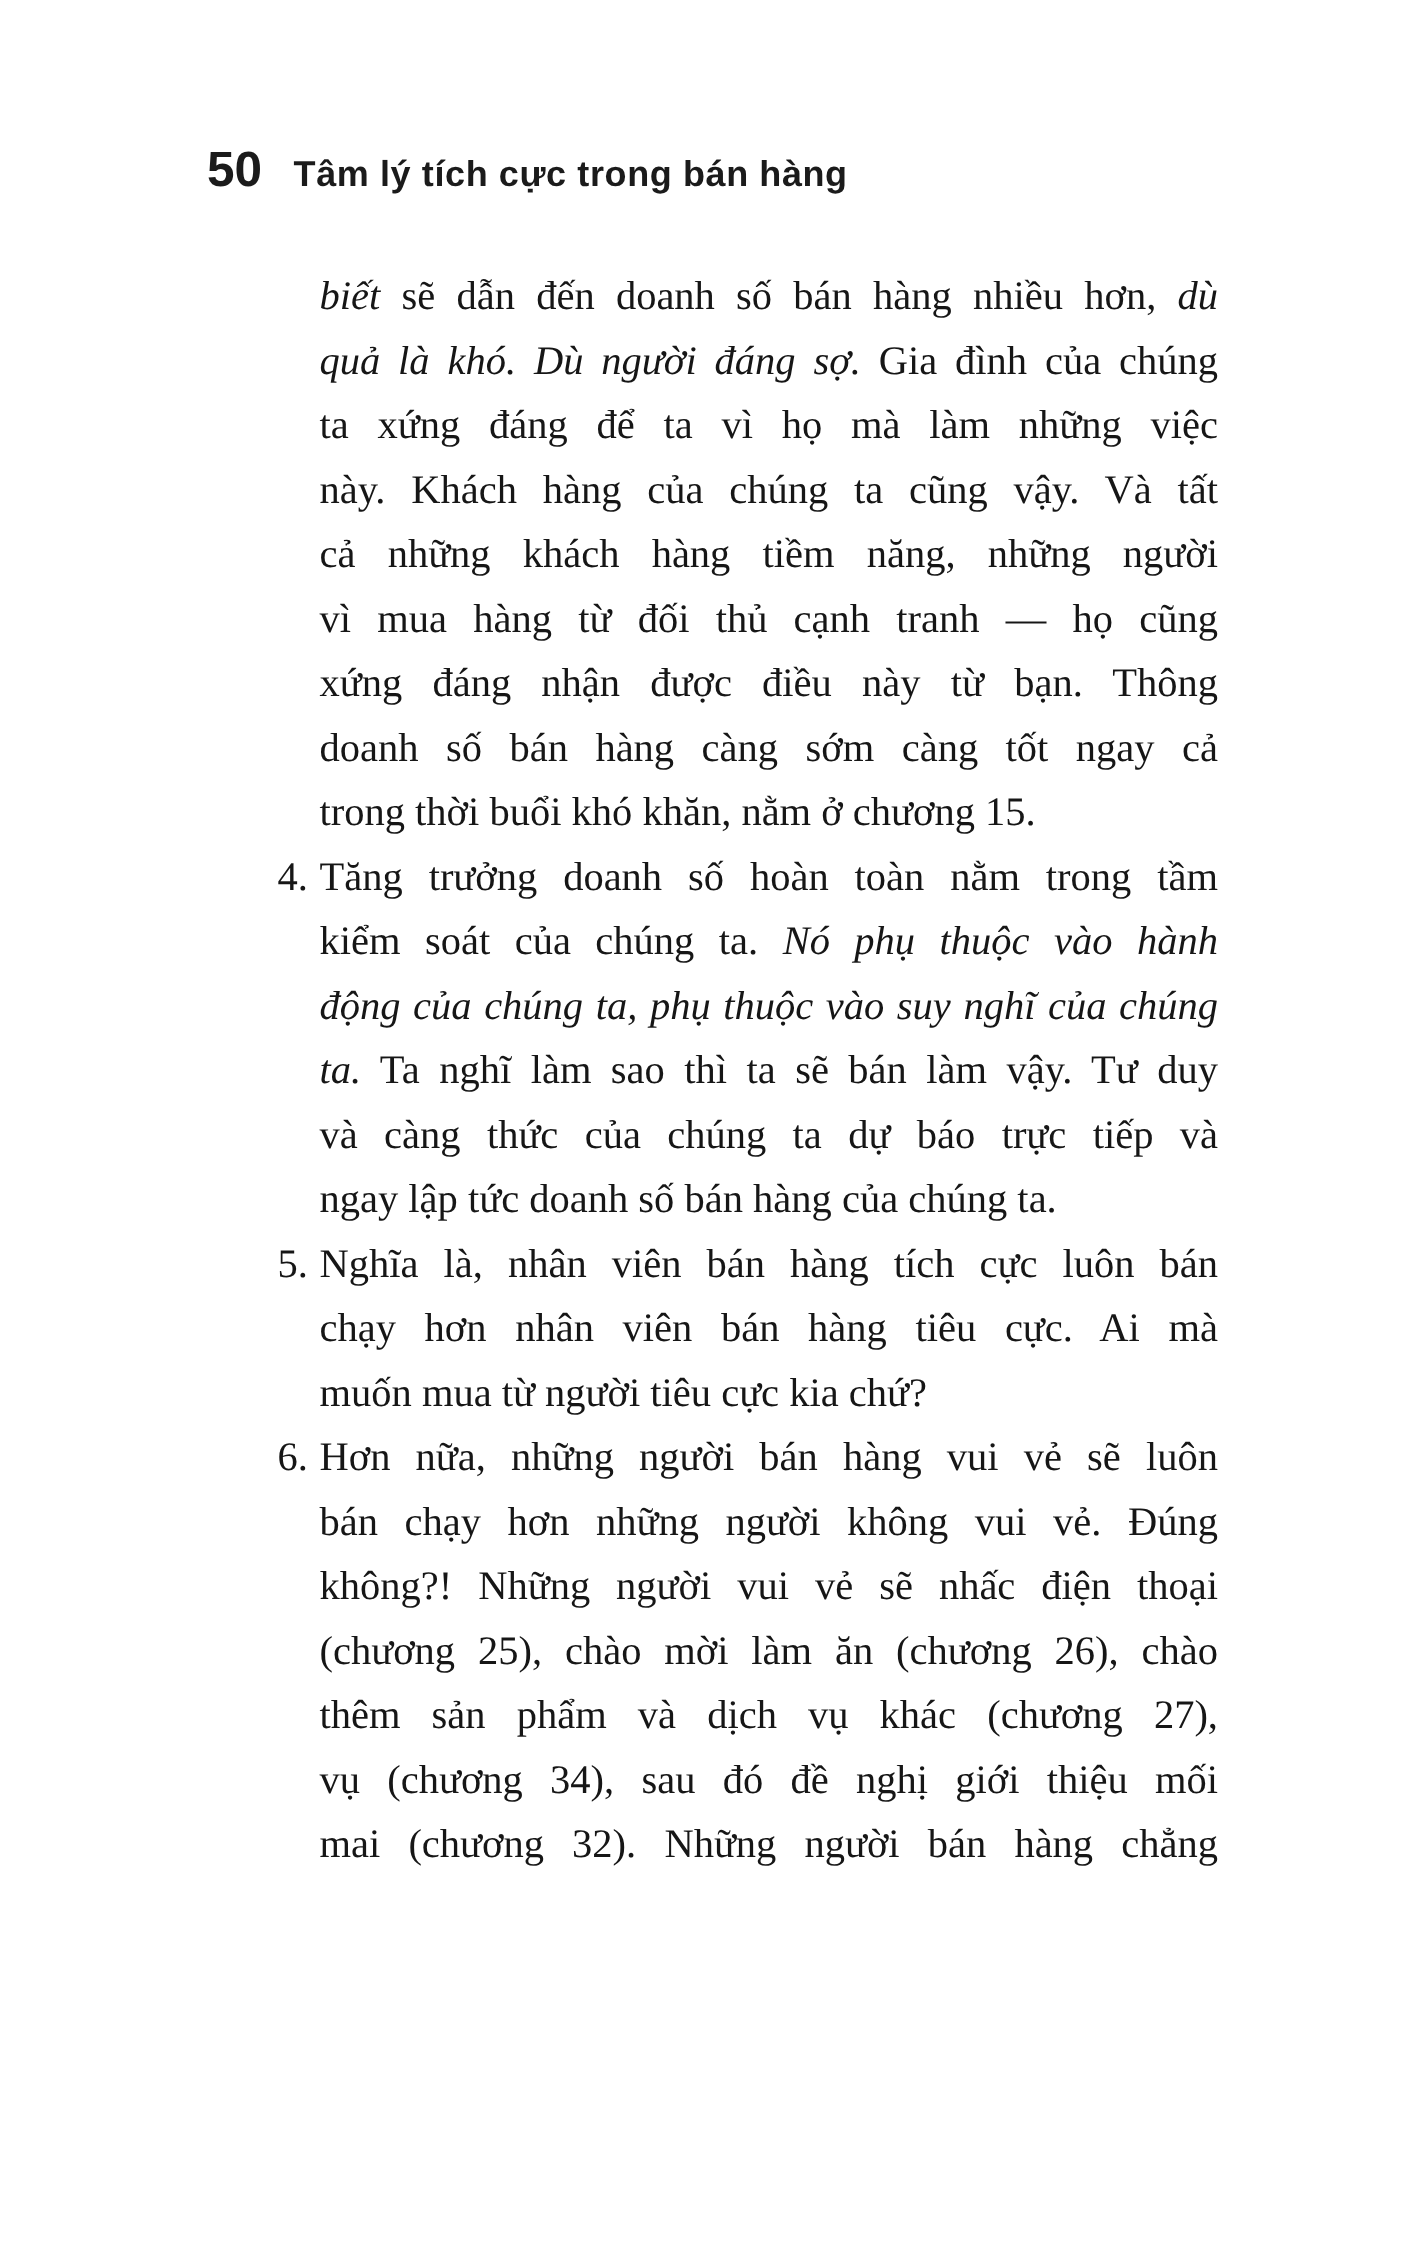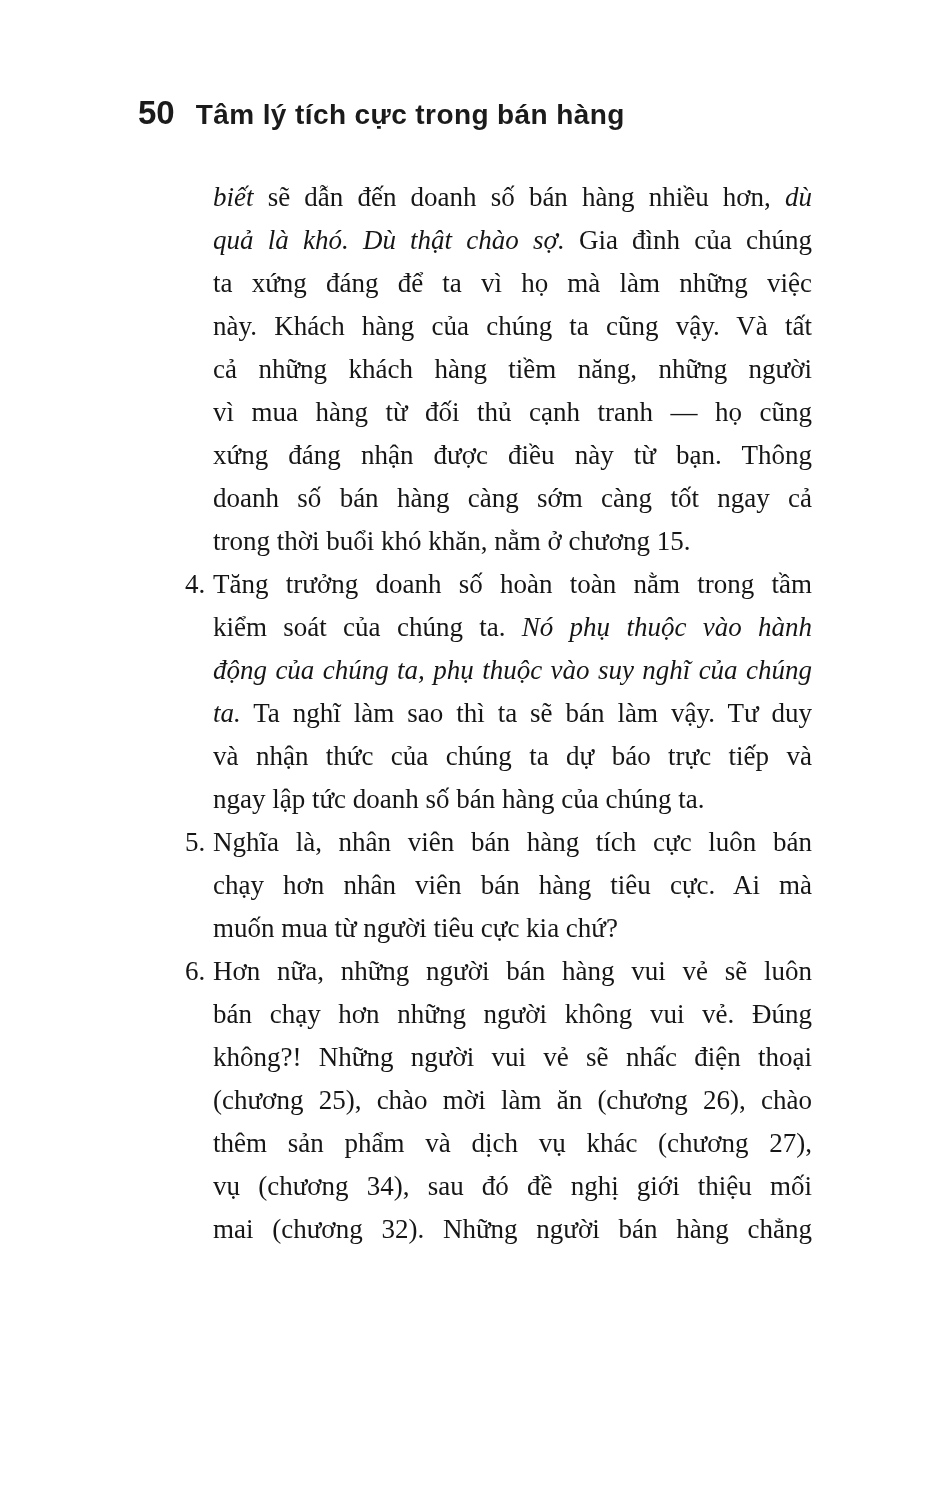--- a/index.html
+++ b/index.html
@@ -15,21 +15,21 @@
     position: absolute;
     top: 96px; left: 138px;
     display: flex;
     align-items: baseline;
     gap: 21px;
     font-family: "Liberation Sans", sans-serif;
     font-weight: bold;
     color: #1b1b1b;
   }
   .page-num  { font-size: 33px; line-height: 1; }
-  .running-title { font-size: 28px; line-height: 1; letter-spacing: 0.4px; }
+  .running-title { font-size: 24px; line-height: 1; letter-spacing: 0.4px; }
 
   .body-lines {
     position: absolute;
     top: 176px; left: 185px;
     width: 627px;
   }
   .line {
     display: flex;
     font-size: 27px;
     line-height: 43px;
@@ -48,33 +48,33 @@
 </head>
 <body>
 
 <div class="header">
   <span class="page-num">50</span>
   <span class="running-title">Tâm lý tích cực trong bán hàng</span>
 </div>
 
 <div class="body-lines">
     <div class="line"><span class="marker"></span><div class="ltext"><i>biết</i><span> sẽ dẫn đến doanh số bán hàng nhiều hơn, </span><i>dù</i></div></div>
-    <div class="line"><span class="marker"></span><div class="ltext"><i>quả là khó. Dù thật chào sợ.</i><span> Gia đình của chúng</span></div></div>
+    <div class="line"><span class="marker"></span><div class="ltext"><i>quả là khó. Dù người đáng sợ.</i><span> Gia đình của chúng</span></div></div>
     <div class="line"><span class="marker"></span><div class="ltext"><span>ta xứng đáng để ta vì họ mà làm những việc</span></div></div>
     <div class="line"><span class="marker"></span><div class="ltext"><span>này. Khách hàng của chúng ta cũng vậy. Và tất</span></div></div>
     <div class="line"><span class="marker"></span><div class="ltext"><span>cả những khách hàng tiềm năng, những người</span></div></div>
     <div class="line"><span class="marker"></span><div class="ltext"><span>vì mua hàng từ đối thủ cạnh tranh — họ cũng</span></div></div>
     <div class="line"><span class="marker"></span><div class="ltext"><span>xứng đáng nhận được điều này từ bạn. Thông</span></div></div>
     <div class="line"><span class="marker"></span><div class="ltext"><span>doanh số bán hàng càng sớm càng tốt ngay cả</span></div></div>
     <div class="line"><span class="marker"></span><div class="ltext last"><span>trong thời buổi khó khăn, nằm ở chương 15.</span></div></div>
     <div class="line"><span class="marker">4.</span><div class="ltext"><span>Tăng trưởng doanh số hoàn toàn nằm trong tầm</span></div></div>
     <div class="line"><span class="marker"></span><div class="ltext"><span>kiểm soát của chúng ta. </span><i>Nó phụ thuộc vào hành</i></div></div>
     <div class="line"><span class="marker"></span><div class="ltext"><i>động của chúng ta, phụ thuộc vào suy nghĩ của chúng</i></div></div>
     <div class="line"><span class="marker"></span><div class="ltext"><i>ta.</i><span> Ta nghĩ làm sao thì ta sẽ bán làm vậy. Tư duy</span></div></div>
-    <div class="line"><span class="marker"></span><div class="ltext"><span>và nhận thức của chúng ta dự báo trực tiếp và</span></div></div>
+    <div class="line"><span class="marker"></span><div class="ltext"><span>và càng thức của chúng ta dự báo trực tiếp và</span></div></div>
     <div class="line"><span class="marker"></span><div class="ltext last"><span>ngay lập tức doanh số bán hàng của chúng ta.</span></div></div>
     <div class="line"><span class="marker">5.</span><div class="ltext"><span>Nghĩa là, nhân viên bán hàng tích cực luôn bán</span></div></div>
     <div class="line"><span class="marker"></span><div class="ltext"><span>chạy hơn nhân viên bán hàng tiêu cực. Ai mà</span></div></div>
     <div class="line"><span class="marker"></span><div class="ltext last"><span>muốn mua từ người tiêu cực kia chứ?</span></div></div>
     <div class="line"><span class="marker">6.</span><div class="ltext"><span>Hơn nữa, những người bán hàng vui vẻ sẽ luôn</span></div></div>
     <div class="line"><span class="marker"></span><div class="ltext"><span>bán chạy hơn những người không vui vẻ. Đúng</span></div></div>
     <div class="line"><span class="marker"></span><div class="ltext"><span>không?! Những người vui vẻ sẽ nhấc điện thoại</span></div></div>
     <div class="line"><span class="marker"></span><div class="ltext"><span>(chương 25), chào mời làm ăn (chương 26), chào</span></div></div>
     <div class="line"><span class="marker"></span><div class="ltext"><span>thêm sản phẩm và dịch vụ khác (chương 27),</span></div></div>
     <div class="line"><span class="marker"></span><div class="ltext"><span>vụ (chương 34), sau đó đề nghị giới thiệu mối</span></div></div>

